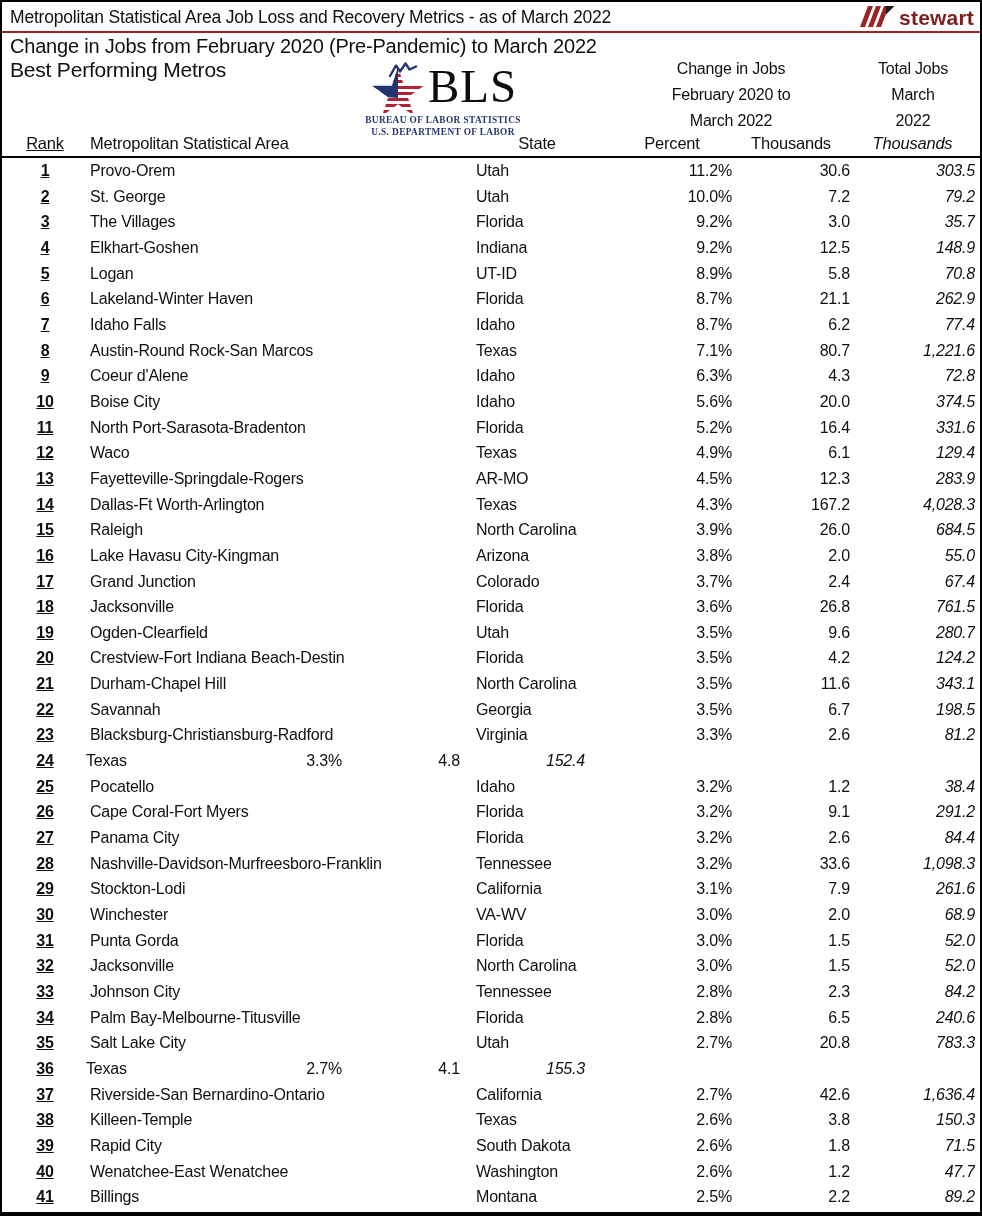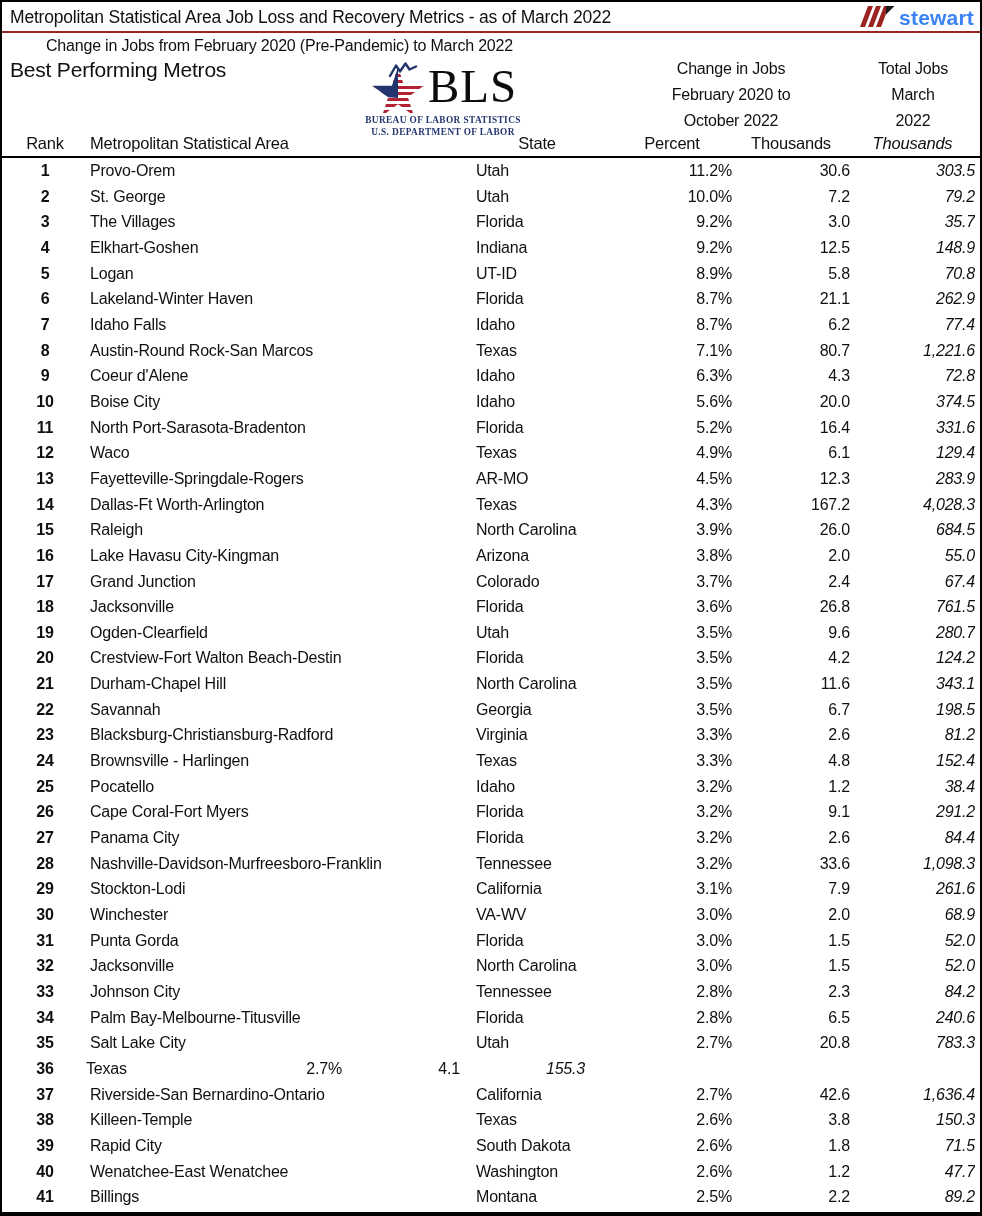--- a/index.html
+++ b/index.html
@@ -6,45 +6,45 @@
   html,body { background:#e8e8e8; }
   .page {
     position:relative; width:982px; height:1216px; margin:0 auto;
     background:#ffffff; border:2px solid #000; border-bottom-width:4px;
     font-family:"Liberation Sans", sans-serif; color:#101010; overflow:hidden;
   }
   
   .title { position:absolute; left:8px; top:2px; height:26px; line-height:26px;
            font-size:17.5px; letter-spacing:-0.2px; white-space:nowrap; }
   .stewart { position:absolute; top:4px; right:6px; height:24px; display:flex; align-items:center; gap:2px; }
-  .stewart-word { font-size:21px; font-weight:700; color:#3b82f6; letter-spacing:0.2px; line-height:22px; }
+  .stewart-word { font-size:21px; font-weight:700; color:#7f1d1d; letter-spacing:0.2px; line-height:22px; }
   .rule-maroon { position:absolute; left:0; right:0; top:28.5px; height:2.5px; }
   
-  .sub1 { position:absolute; left:8px; top:32px; height:24px; line-height:24px; font-size:16px; letter-spacing:-0.2px;margin-left:36px; }
+  .sub1 { position:absolute; left:8px; top:32px; height:24px; line-height:24px; font-size:20px; letter-spacing:-0.2px; }
   .sub2 { position:absolute; left:8px; top:56px; height:24px; line-height:24px; font-size:21px; letter-spacing:-0.2px; }
   
   .bls { position:absolute; left:366px; top:58px; width:150px; height:78px; }
   .bls-star { position:absolute; left:0; top:2px; }
   .bls-acronym { position:absolute; left:60px; top:0px; font-family:"Liberation Serif", serif;
                  font-size:47px; line-height:52px; color:#0c0c0c; letter-spacing:1px; }
   .bls-captions { position:absolute; left:-4px; top:55px; width:158px; text-align:center;
                   font-family:"Liberation Serif", serif; font-weight:bold; font-size:9.3px;
                   line-height:11.5px; letter-spacing:0.4px; white-space:nowrap; }
   
   .grp { position:absolute; top:54px; text-align:center; font-size:16px; line-height:26px; letter-spacing:-0.2px; }
   .grp-change { left:610px; width:238px; }
   .grp-total  { left:848px; width:126px; }
   
   .thead { position:absolute; left:0; top:130px; height:23px; display:flex;
            font-size:16.5px; line-height:23px; letter-spacing:-0.2px; }
   .rule-black { position:absolute; left:0; right:0; top:153.5px; height:2.5px; background:#000; }
   
   .tbody { position:absolute; left:0; top:156px; width:978px; }
   .tr { display:flex; height:25.66px; line-height:25.66px; font-size:16px; letter-spacing:-0.2px; }
-  .c-rank      { width:70px;  text-align:center; padding-left:16px; }
+  .c-rank      { width:70px;  text-align:center; padding-left:16px;text-decoration:underline; }
   .c-metro     { width:390px; padding-left:18px; }
   .c-state     { width:150px; padding-left:14px; }
   .c-percent   { width:120px; text-align:right; }
   .c-thousands { width:118px; text-align:right; }
   .c-total     { width:125px; text-align:right;font-style:italic; }
   .tr .c-rank { font-weight:bold; }
   .thead .c-state   { text-align:center; padding-left:0; }
   .thead .c-percent, .thead .c-thousands, .thead .c-total { text-align:center; }
   .nowrap { white-space:nowrap; overflow:hidden; }
 </style>
@@ -89,21 +89,21 @@
     <span class="bls-acronym">BLS</span>
     <div class="bls-captions" style="color:#23356E;">
       <div>BUREAU OF LABOR STATISTICS</div>
       <div>U.S. DEPARTMENT OF LABOR</div>
     </div>
   </div>
 
   <div class="grp grp-change">
     <div>Change in Jobs</div>
     <div>February 2020 to</div>
-    <div>October 2022</div>
+    <div>March 2022</div>
   </div>
   <div class="grp grp-total">
     <div>Total Jobs</div>
     <div>March</div>
     <div>2022</div>
   </div>
 
   <div class="thead">
     <div class="c-rank">Rank</div>
     <div class="c-metro">Metropolitan Statistical Area</div>
@@ -263,21 +263,21 @@
       <div class="tr">
         <div class="td c-rank nowrap">19</div>
         <div class="td c-metro nowrap">Ogden-Clearfield</div>
         <div class="td c-state nowrap">Utah</div>
         <div class="td c-percent nowrap">3.5%</div>
         <div class="td c-thousands nowrap">9.6</div>
         <div class="td c-total nowrap">280.7</div>
       </div>
       <div class="tr">
         <div class="td c-rank nowrap">20</div>
-        <div class="td c-metro nowrap">Crestview-Fort Walton Beach-Destin</div>
+        <div class="td c-metro nowrap">Crestview-Fort Indiana Beach-Destin</div>
         <div class="td c-state nowrap">Florida</div>
         <div class="td c-percent nowrap">3.5%</div>
         <div class="td c-thousands nowrap">4.2</div>
         <div class="td c-total nowrap">124.2</div>
       </div>
       <div class="tr">
         <div class="td c-rank nowrap">21</div>
         <div class="td c-metro nowrap">Durham-Chapel Hill</div>
         <div class="td c-state nowrap">North Carolina</div>
         <div class="td c-percent nowrap">3.5%</div>
@@ -295,21 +295,20 @@
       <div class="tr">
         <div class="td c-rank nowrap">23</div>
         <div class="td c-metro nowrap">Blacksburg-Christiansburg-Radford</div>
         <div class="td c-state nowrap">Virginia</div>
         <div class="td c-percent nowrap">3.3%</div>
         <div class="td c-thousands nowrap">2.6</div>
         <div class="td c-total nowrap">81.2</div>
       </div>
       <div class="tr">
         <div class="td c-rank nowrap">24</div>
-        <div class="td c-metro nowrap">Brownsville - Harlingen</div>
         <div class="td c-state nowrap">Texas</div>
         <div class="td c-percent nowrap">3.3%</div>
         <div class="td c-thousands nowrap">4.8</div>
         <div class="td c-total nowrap">152.4</div>
       </div>
       <div class="tr">
         <div class="td c-rank nowrap">25</div>
         <div class="td c-metro nowrap">Pocatello</div>
         <div class="td c-state nowrap">Idaho</div>
         <div class="td c-percent nowrap">3.2%</div>

